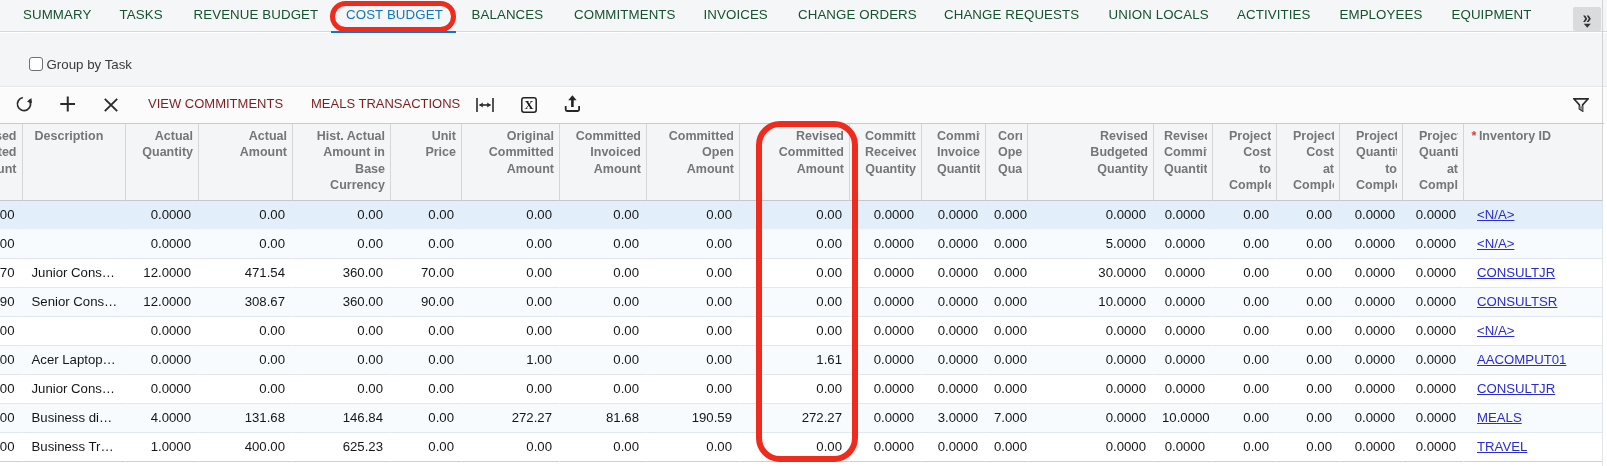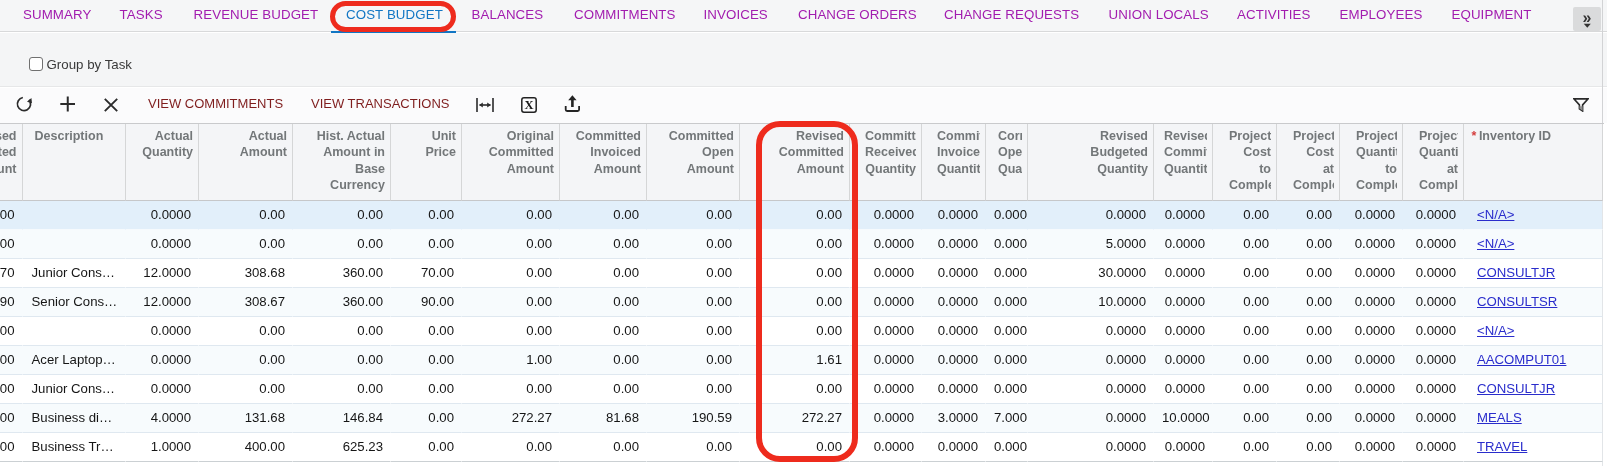--- a/index.html
+++ b/index.html
@@ -1,18 +1,18 @@
 <!DOCTYPE html>
 <html><head><meta charset="utf-8"><title>p</title><style>
 *{margin:0;padding:0;box-sizing:border-box;}
 html,body{background:#fff;}
 body{font-family:"Liberation Sans",sans-serif;}
 #page{position:relative;width:1607px;height:466px;background:#fff;overflow:hidden;filter:saturate(1.001);}
 .tabs{position:absolute;left:0;top:0;width:1607px;height:32px;background:#f5f6f7;border-bottom:1px solid #d8d9da;}
-.tab{position:absolute;top:8.3px;font-size:13.3px;line-height:14px;color:#a21caf;letter-spacing:0.1px;white-space:nowrap;}
+.tab{position:absolute;top:8.3px;font-size:13.3px;line-height:14px;color:#14532d;letter-spacing:0.1px;white-space:nowrap;}
 .tab.active{color:#1176c4;}
 .tabline{position:absolute;left:331px;top:30.5px;width:125px;height:3px;background:#1176c4;}
 .morebtn{position:absolute;left:1573px;top:7px;width:28px;height:24px;background:#dadbdc;border-radius:2px;}
 .grouprow{position:absolute;left:0;top:33px;width:1607px;height:54px;background:#f4f5f6;border-bottom:1px solid #e6e7e8;}
 .cb{position:absolute;left:29px;top:57px;width:14px;height:14px;background:#fff;border:1.5px solid #707070;border-radius:3px;}
 .cblabel{position:absolute;left:46.5px;top:56.5px;font-size:13.3px;color:#3a3a3a;}
 .toolbar{position:absolute;left:0;top:88px;width:1607px;height:35px;background:#fbfbfc;}
 .tbtext{position:absolute;top:8px;font-size:13px;color:#7f1d1d;letter-spacing:0px;white-space:nowrap;}
 .ddl{position:absolute;left:1358px;top:4px;width:198px;height:25px;background:#fff;border:1px solid #bcbfc1;border-radius:2px;}
 .ddltext{position:absolute;left:6px;top:5px;font-size:13px;color:#1c1c1c;}
@@ -68,21 +68,21 @@
         <path d="M14.06 5.76 A 6.6 6.6 0 1 1 7.85 3.5" fill="none" stroke="#2b2b2b" stroke-width="1.7" transform="translate(0,1)"></path>
         <path d="M0 -2.9 L4.3 0 L0 2.9 Z" fill="#2b2b2b" transform="translate(14.2,6.9) rotate(50)"></path>
       </svg>
 <svg style="left:59.5px;top:8px" width="15.5" height="16" viewBox="0 0 15.5 16">
         <path d="M7.75 0.5 V15.5 M0.3 8 H15.2" stroke="#2b2b2b" stroke-width="2"></path>
       </svg>
 <svg style="left:104px;top:9.5px" width="14" height="14" viewBox="0 0 14 14">
         <path d="M0.8 0.8 L13.2 13.2 M13.2 0.8 L0.8 13.2" stroke="#2b2b2b" stroke-width="1.9"></path>
       </svg>
 <span class="tbtext" style="left:148px">VIEW COMMITMENTS</span>
-<span class="tbtext" style="left:311px">VIEW TRANSACTIONS</span>
+<span class="tbtext" style="left:311px">MEALS TRANSACTIONS</span>
 <svg style="left:476px;top:9px" width="18" height="16" viewBox="0 0 18 16">
         <path d="M1 1 V15 M17 1 V15" stroke="#2b2b2b" stroke-width="1.6"></path>
         <path d="M3.5 8 H14.5" stroke="#2b2b2b" stroke-width="1.6"></path>
         <path d="M6.8 5.5 L3.2 8 L6.8 10.5 Z M11.2 5.5 L14.8 8 L11.2 10.5 Z" fill="#2b2b2b"></path>
       </svg>
 <svg style="left:521px;top:9px" width="16" height="16" viewBox="0 0 16 16">
         <rect x="0.8" y="0.8" width="14.4" height="14.4" rx="2.2" fill="none" stroke="#222" stroke-width="1.5"></rect>
         <text x="8.1" y="12.4" text-anchor="middle" font-family="Liberation Serif" font-size="12.5" font-weight="bold" fill="#1a1a1a">X</text>
       </svg>
 <svg style="left:564px;top:6px" width="17" height="19" viewBox="0 0 17 19">
@@ -309,21 +309,21 @@
 <td>
               <div class="c">308.70</div>
             </td>
 <td>
               <div class="c l">Junior Cons…</div>
             </td>
 <td>
               <div class="c">12.0000</div>
             </td>
 <td>
-              <div class="c">308.68</div>
+              <div class="c">471.54</div>
             </td>
 <td>
               <div class="c">360.00</div>
             </td>
 <td>
               <div class="c">70.00</div>
             </td>
 <td>
               <div class="c">0.00</div>
             </td>

